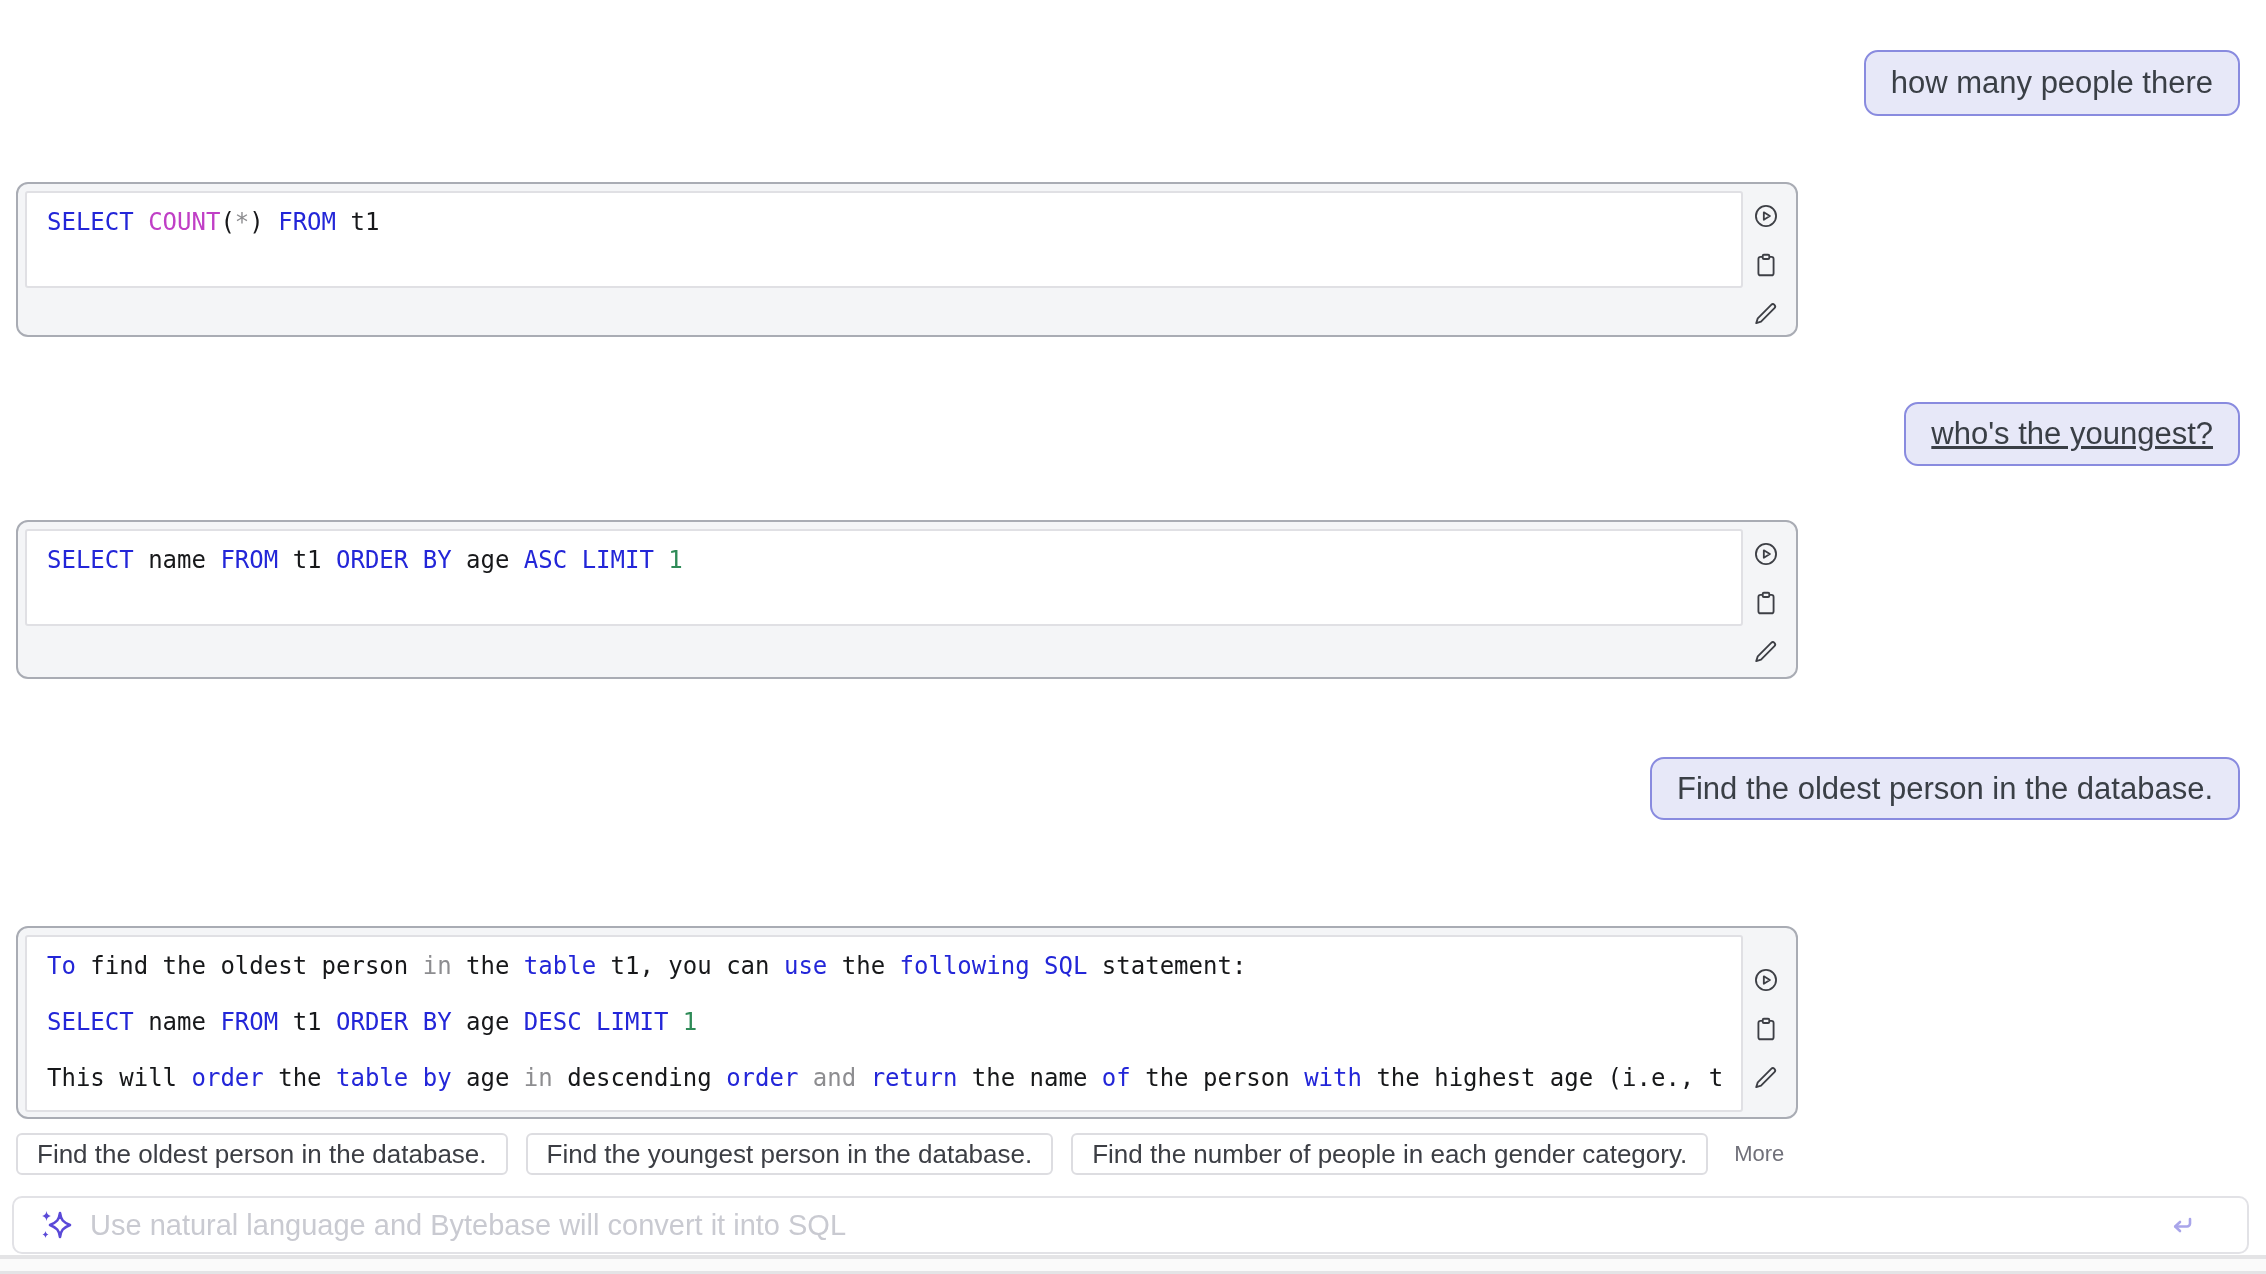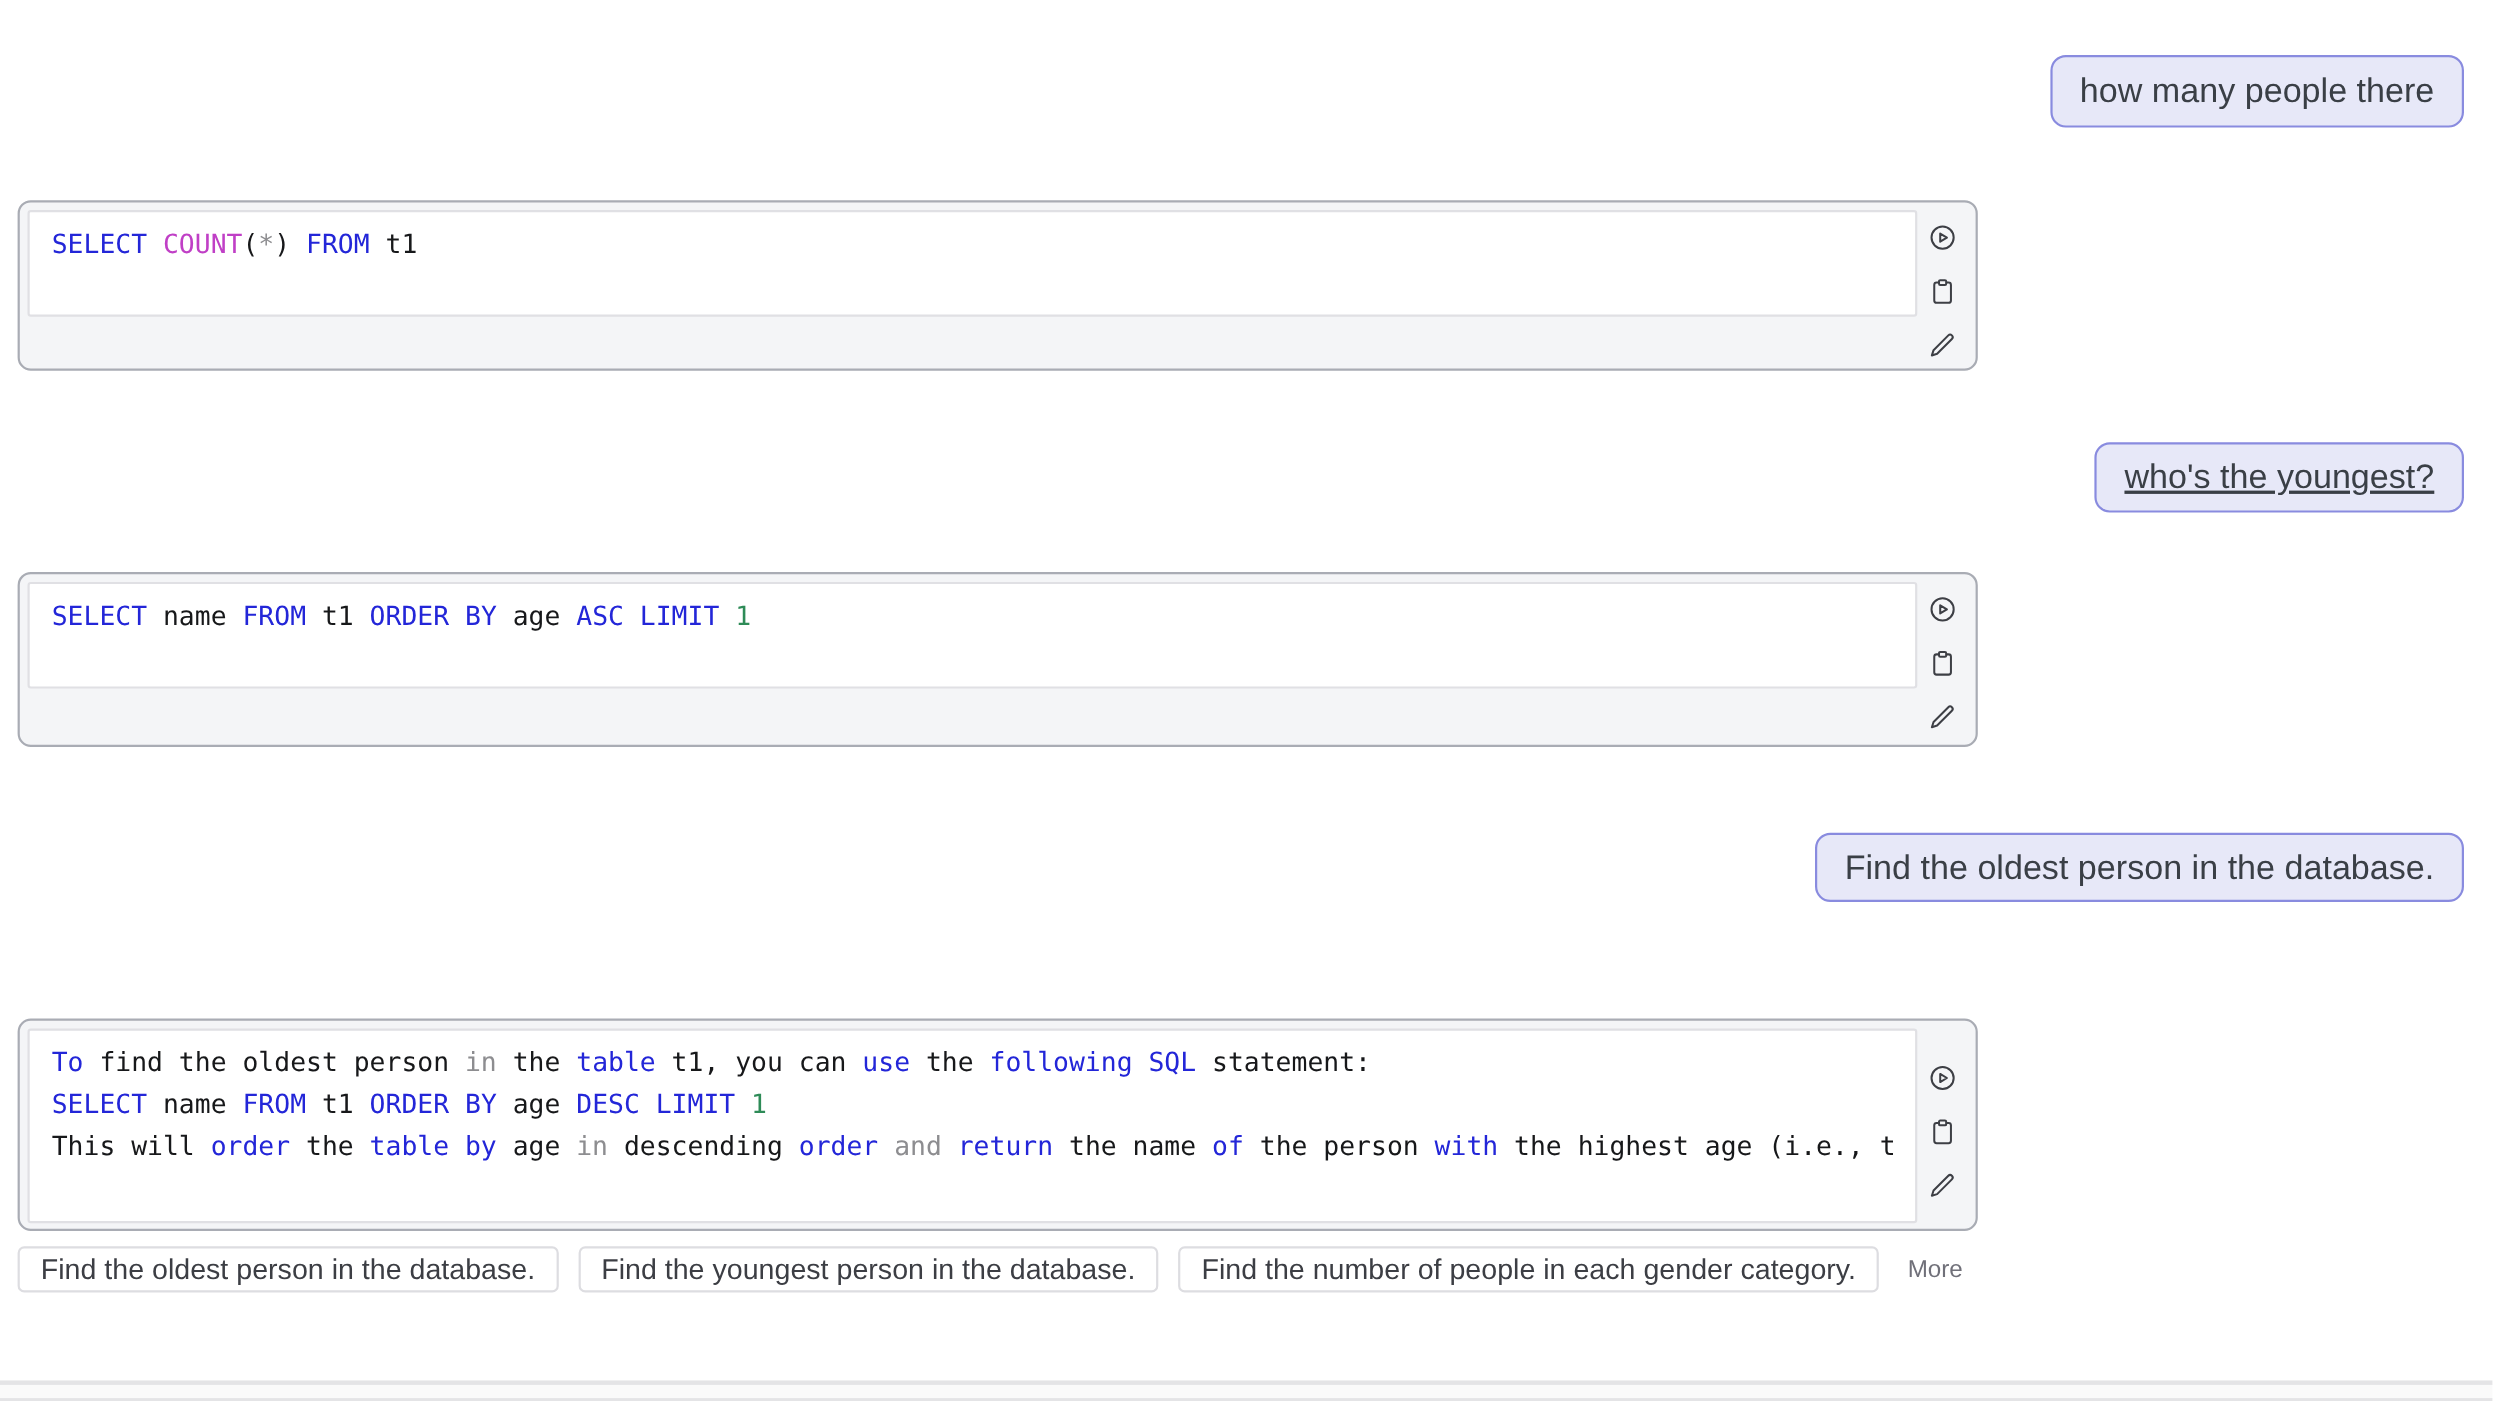--- a/index.html
+++ b/index.html
@@ -24,21 +24,21 @@
     background:#f4f5f7; border:2px solid #a9acb4; border-radius:12px; padding:7px;}
   #card-1{top:182px; height:155px;}
   #card-2{top:520px; height:159px;}
   #card-3{top:926px; height:193px;align-items:center;}
   .code-area{flex:1; align-self:flex-start; background:#ffffff;
     border:2px solid #e0e0e4; border-radius:3px; padding:10px 20px; overflow:hidden;}
   #card-1 .code-area, #card-2 .code-area{height:97px;}
   #card-3 .code-area{height:177px;}
   .code-line{height:38px; line-height:38px; font-family:"DejaVu Sans Mono", monospace;
     font-size:24px; white-space:pre; color:var(--tx); overflow:hidden;}
-  .code-line + .code-line{}
+  .code-line + .code-line{margin-top:18px;}
   .tok-kw{color:var(--kw);} .tok-fn{color:var(--fn);} .tok-num{color:var(--num);}
   .tok-mut{color:var(--mut);} .tok-tx{color:var(--tx);}
 
   .icon-col{width:46px; display:flex; flex-direction:column; align-items:center;
     padding-top:12px; gap:23px;}
   .icon-btn{width:26px; height:26px; background:none; border:none; cursor:pointer;
     display:flex; align-items:center; justify-content:center; padding:0;}
   .icon-btn svg{stroke:#3d3f45; fill:none; stroke-width:1.7; stroke-linecap:round; stroke-linejoin:round;}
 
   
@@ -159,16 +159,32 @@
     </div>
   </div>
 
   <div id="chips-row">
     <button class="chip">Find the oldest person in the database.</button>
     <button class="chip">Find the youngest person in the database.</button>
     <button class="chip">Find the number of people in each gender category.</button>
     <span id="more-link">More</span>
   </div>
 
+  <div id="composer">
+    <span id="sparkle">
+      <svg width="36" height="36" viewBox="0 0 36 36" fill="none">
+        <path d="M22 6 C23 13 25 15 32 18 C25 21 23 23 22 30 C21 23 19 21 12 18 C19 15 21 13 22 6 Z" stroke="#5a49d8" stroke-width="2.6" stroke-linejoin="round"></path>
+        <path d="M8.5 4 C9 7 10 8 12.8 9 C10 10 9 11 8.5 14 C8 11 7 10 4.2 9 C7 8 8 7 8.5 4 Z" fill="#5a49d8"></path>
+        <path d="M7.5 24 C7.9 26 8.6 26.8 10.5 27.5 C8.6 28.2 7.9 29 7.5 31 C7.1 29 6.4 28.2 4.5 27.5 C6.4 26.8 7.1 26 7.5 24 Z" fill="#5a49d8"></path>
+      </svg>
+    </span>
+    <input type="text" value="" placeholder="Use natural language and Bytebase will convert it into SQL" style="">
+    <button id="return-btn">
+      <svg width="30" height="30" viewBox="0 0 30 30" fill="none" stroke="#a9a5ea" stroke-width="2.6" stroke-linecap="round" stroke-linejoin="round">
+        <path d="M23 9v4.5a3 3 0 0 1-3 3H8.5"></path>
+        <path d="M13 12l-4.8 4.5L13 21"></path>
+      </svg>
+    </button>
+  </div>
 
   <div id="footer-strip"></div>
 
 </div>
 
 </body></html>

